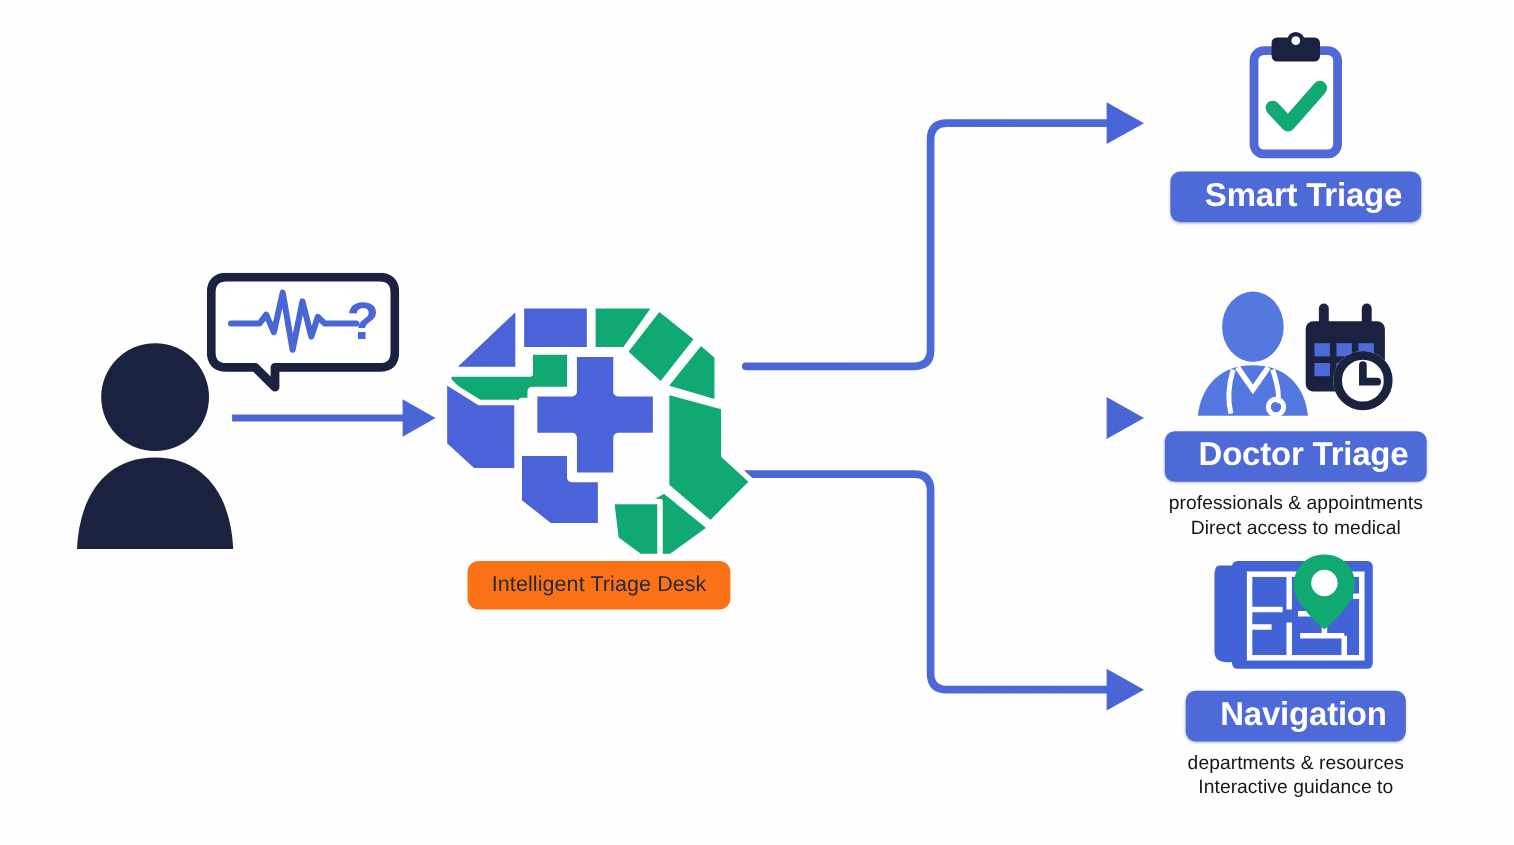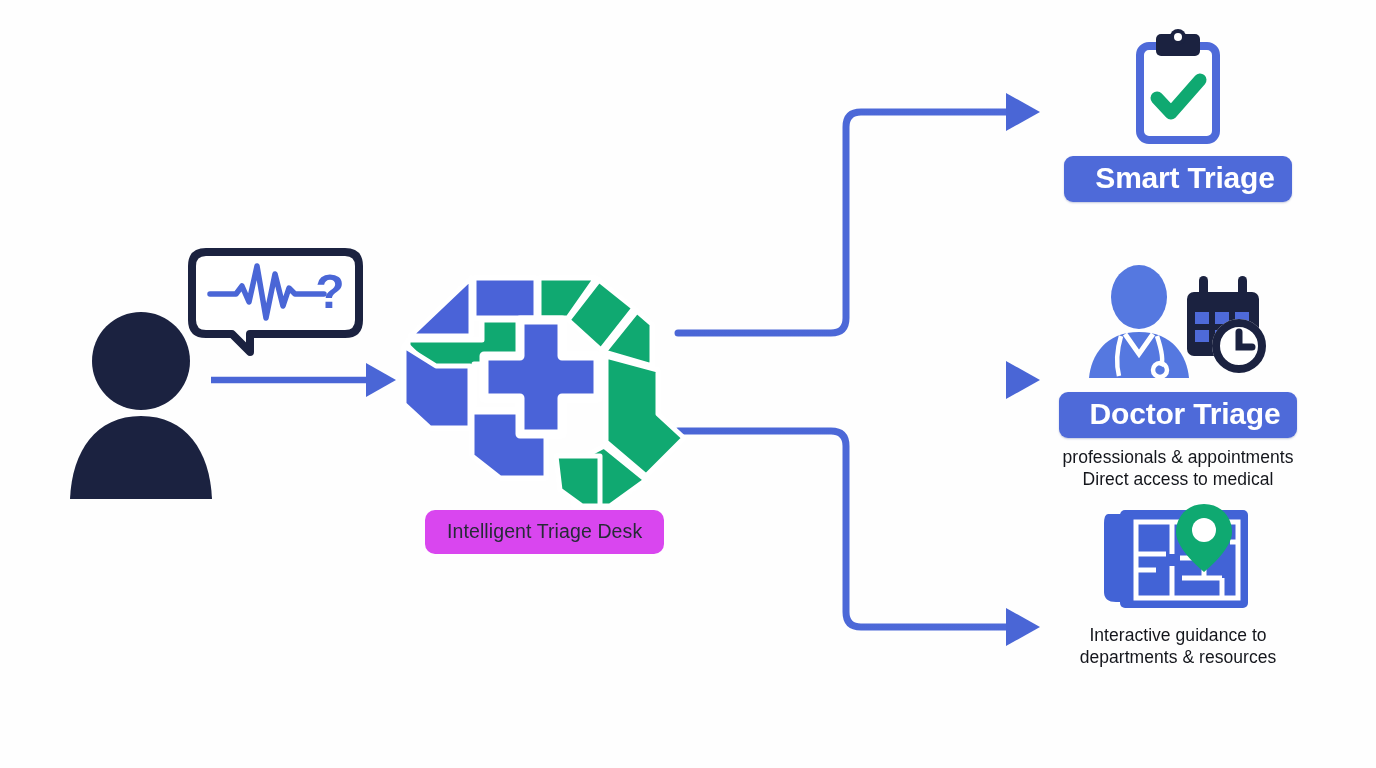--- a/index.html
+++ b/index.html
@@ -48,21 +48,21 @@
   
   #brain-group {
     position: absolute;
     left: 396px;
     top: 256px;
   }
   #hub-label {
     position: absolute;
     left: 425px;
     top: 510px;
-    background: #d946ef;
+    background: #f97316;
     border-radius: 10px;
     padding: 10px 22px 11px 22px;
     font-size: 19.5px;
     color: #262b36;
     letter-spacing: 0.1px;
     white-space: nowrap;
   }
 
   
   .branch {
@@ -267,19 +267,20 @@
           <path d="M42,72 L62,72"></path>
           <path d="M136,44 L144,44"></path>
         </g>
 
         <g>
           <path d="M110,6 C94,6 82,18 82,34 C82,52 110,74 110,74 C110,74 138,52 138,34 C138,18 126,6 110,6 Z" fill="#0fa971"></path>
           <circle cx="110" cy="32" r="12" fill="#ffffff"></circle>
         </g>
       </svg>
     </div>
+    <div class="branch-badge">Navigation</div>
     <div class="branch-desc">
+      <div>departments &amp; resources</div>
       <div>Interactive guidance to</div>
-      <div>departments &amp; resources</div>
     </div>
   </div>
 
 </div>
 
 </body></html>

